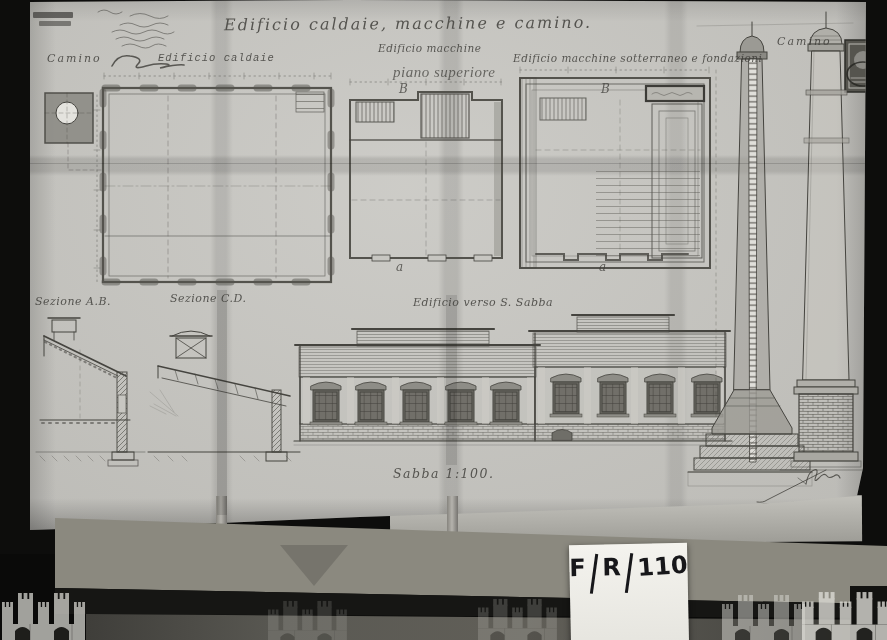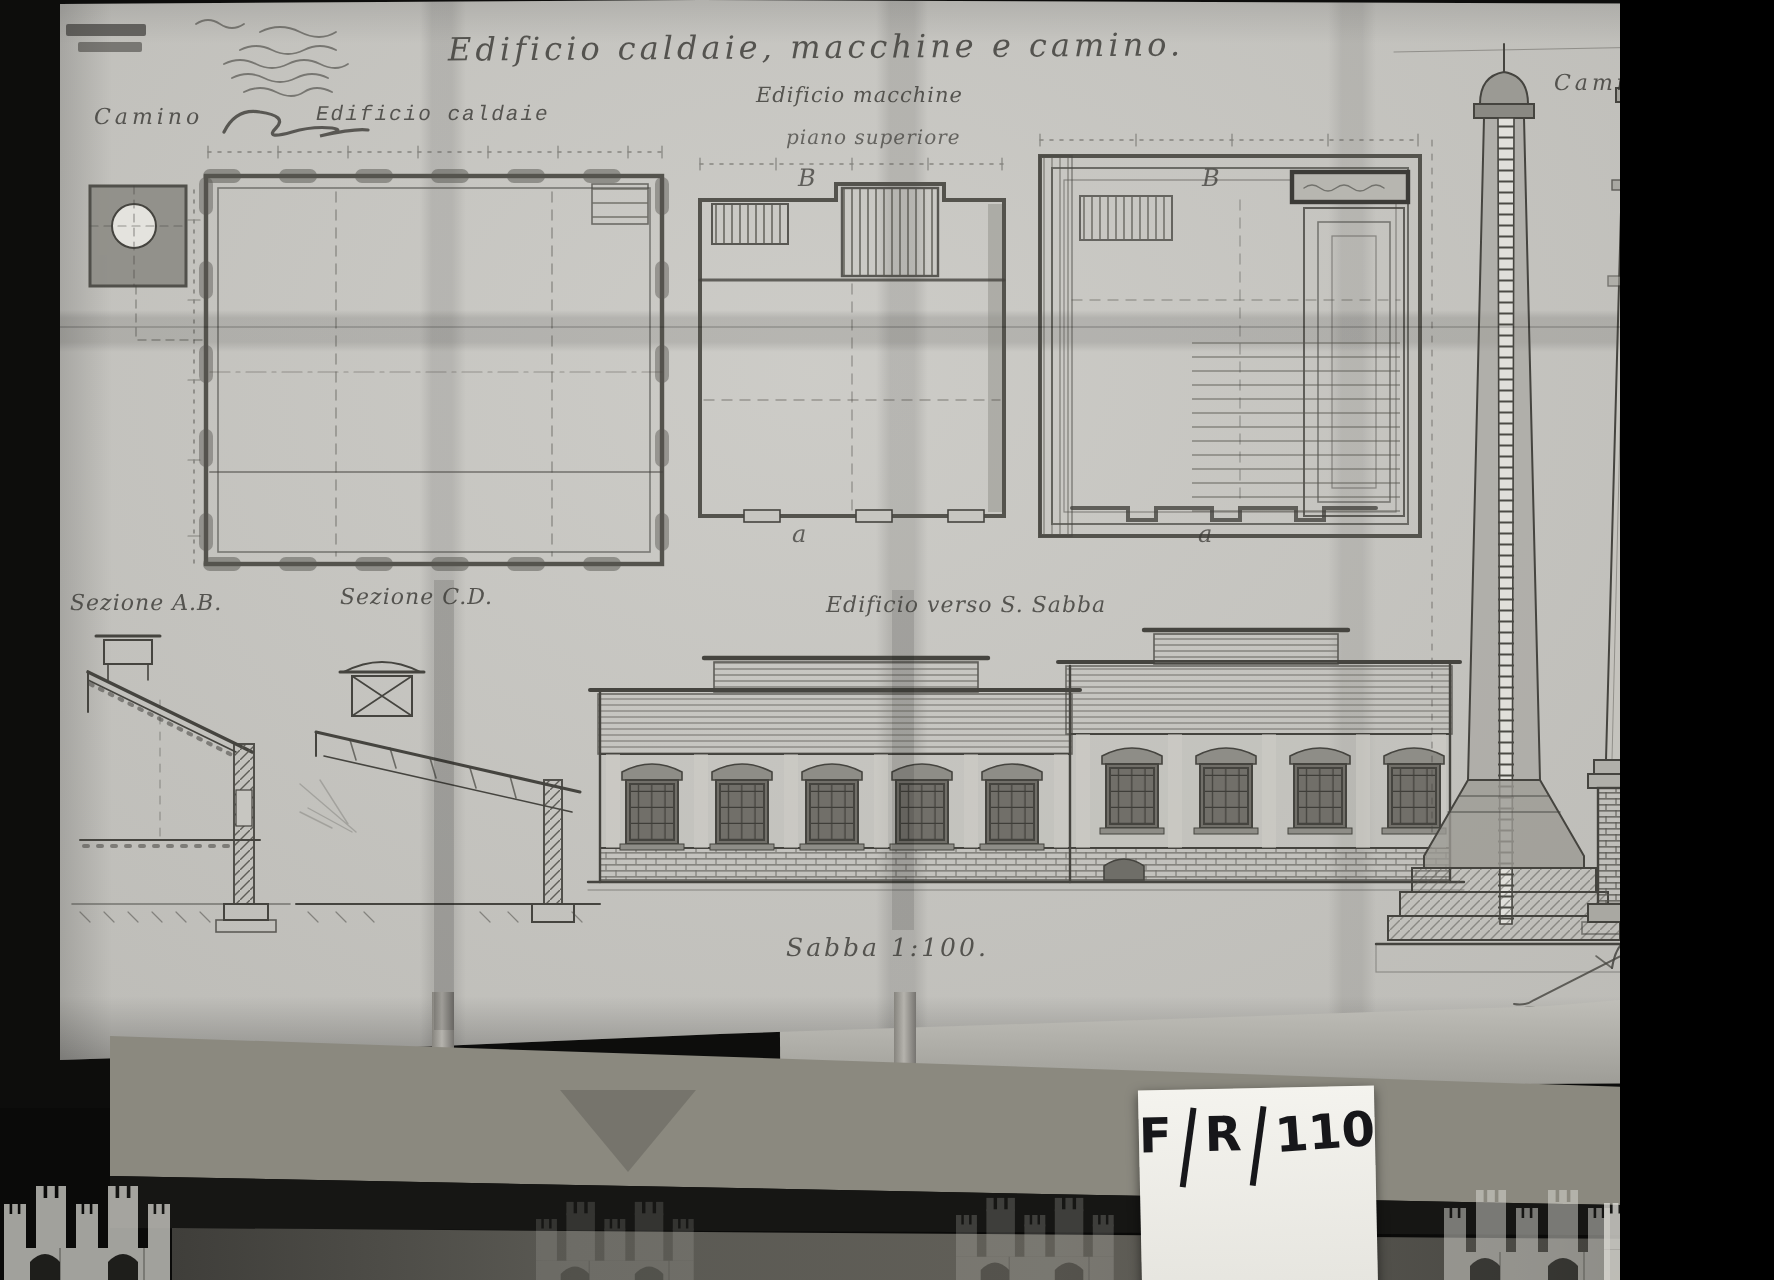--- a/index.html
+++ b/index.html
@@ -1,16 +1,16 @@
 <!DOCTYPE html>
 <html><head>
 <meta charset="utf-8">
 <style>
   html,body{margin:0;padding:0;background:#000;}
-  #stage{position:relative;width:810px;height:640px;background:#0a0a09;overflow:hidden;
+  #stage{position:relative;width:887px;height:640px;background:#0a0a09;overflow:hidden;
          font-family:"DejaVu Serif",serif;}
   
   .photo{position:absolute;left:0;top:0;width:887px;height:554px;background:#0d0d0c;}
   .paper{position:absolute;left:30px;top:0;width:836px;height:532px;background:#c7c6c1;
     clip-path:polygon(0px 2px,320px 0px,836px 2px,833px 468px,827px 496px,744px 503px,
       570px 509px,330px 517px,120px 526px,0px 530px);
     background-image:
       linear-gradient(180deg,rgba(0,0,0,.10),rgba(255,255,255,0) 22px),
       linear-gradient(0deg,rgba(0,0,0,.26),rgba(255,255,255,0) 34px),
       linear-gradient(90deg,rgba(0,0,0,.14),rgba(255,255,255,0) 26px),
@@ -40,21 +40,21 @@
   .corner-right{position:absolute;left:850px;top:586px;width:37px;height:54px;background:#121210;}
   
   .hw{position:absolute;font-style:italic;font-size:11px;color:#3c3b37;opacity:.82;
       white-space:nowrap;letter-spacing:.5px;font-family:"DejaVu Serif",serif;}
   .title{left:224px;top:14px;font-size:16px;letter-spacing:2px;transform:rotate(-.4deg);}
   .hdr-right{left:695px;top:7px;font-size:11.5px;}
   .cam-r{left:777px;top:35px;letter-spacing:2px;}
   .cam-l{left:47px;top:52px;letter-spacing:2px;}
   .ed-cald{left:158px;top:52px;font-size:10.5px;letter-spacing:1px;font-family:Liberation Mono, monospace;}
   .ed-mac{left:378px;top:42px;font-size:10.5px;}
-  .piano{left:393px;top:64px;font-size:10px;opacity:.7;}
+  .piano{left:393px;top:64px;font-size:15px;opacity:.7;font-family:Liberation Serif, serif;}
   .ed-sott{left:513px;top:52px;font-size:10.5px;}
   .sez-ab{left:35px;top:295px;}
   .sez-cd{left:170px;top:292px;}
   .later{left:413px;top:296px;}
   .scala{left:393px;top:466px;font-size:12.5px;letter-spacing:1.5px;}
   .mk{font-size:12px;opacity:.75;}
   .mk.b1{left:399px;top:82px;} .mk.b2{left:601px;top:82px;}
   .mk.a1{left:396px;top:260px;} .mk.a2{left:599px;top:260px;}
   
   .card{position:absolute;left:570px;top:544px;width:118px;height:92px;
@@ -364,20 +364,21 @@
       <use href="#crest" transform="translate(802,591) scale(1.05)" opacity=".8"></use>
     </g>
   </svg>
 
   <span class="hw title">Edificio caldaie, macchine e camino.</span>
   <span class="hw cam-r">Camino</span>
   <span class="hw cam-l">Camino</span>
   <span class="hw ed-cald">Edificio caldaie</span>
   <span class="hw ed-mac">Edificio macchine</span>
   <span class="hw piano">piano superiore</span>
+  <span class="hw ed-sott">Edificio macchine sotterraneo e fondazioni</span>
   <span class="hw sez-ab">Sezione A.B.</span>
   <span class="hw sez-cd">Sezione C.D.</span>
   <span class="hw later">Edificio verso S. Sabba</span>
   <span class="hw scala">Sabba 1:100.</span>
   <span class="hw mk b1">B</span>
   <span class="hw mk b2">B</span>
   <span class="hw mk a1">a</span>
   <span class="hw mk a2">a</span>
 
   <div class="card">

